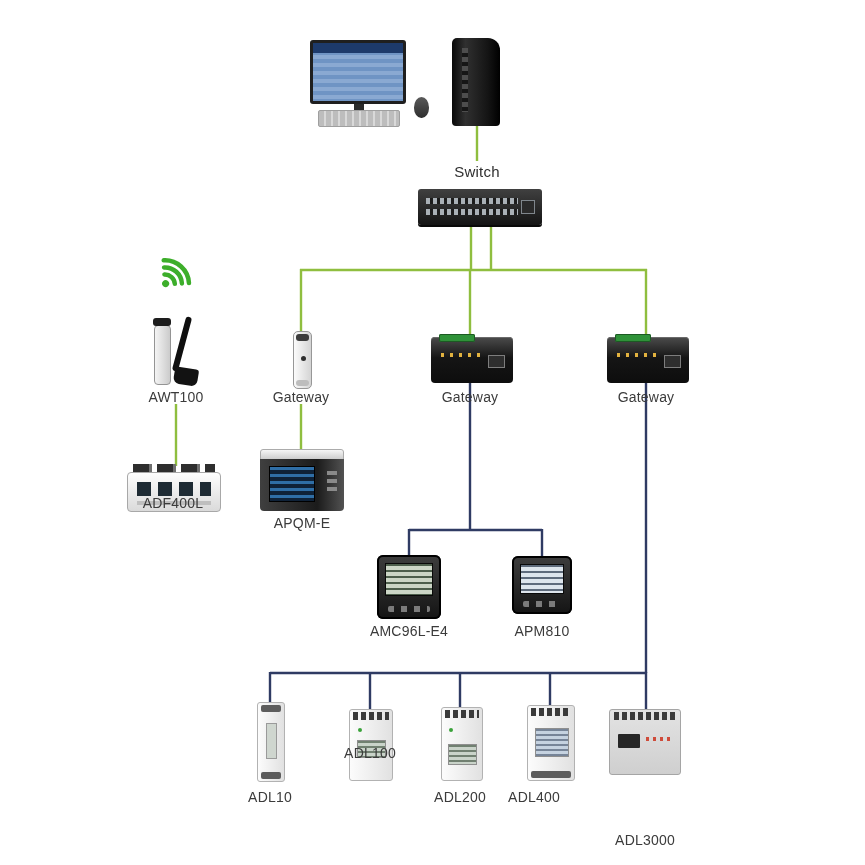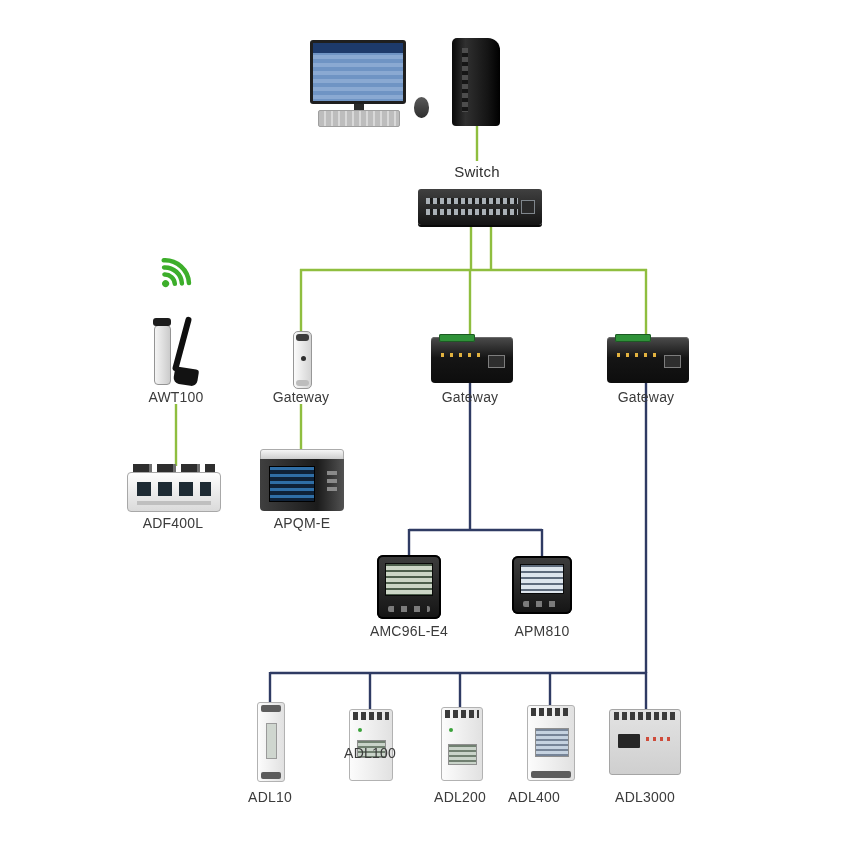--- a/index.html
+++ b/index.html
@@ -224,23 +224,23 @@
     <div class="adl-strip" style="left:4px;right:4px"></div>
     <div class="adl3000-display"></div>
     <div class="adl3000-leds"></div>
   </div>
 
   <div class="label big" style="left:477px;top:163px">Switch</div>
   <div class="label" style="left:176px;top:389px">AWT100</div>
   <div class="label" style="left:301px;top:389px">Gateway</div>
   <div class="label" style="left:470px;top:389px">Gateway</div>
   <div class="label" style="left:646px;top:389px">Gateway</div>
-  <div class="label" style="left:173px;top:515px">ADF400L</div>
+  <div class="label" style="left:173px;top:495px">ADF400L</div>
   <div class="label" style="left:302px;top:515px">APQM-E</div>
   <div class="label" style="left:409px;top:623px">AMC96L-E4</div>
   <div class="label" style="left:542px;top:623px">APM810</div>
   <div class="label" style="left:270px;top:789px">ADL10</div>
   <div class="label" style="left:370px;top:745px">ADL100</div>
   <div class="label" style="left:460px;top:789px">ADL200</div>
   <div class="label" style="left:534px;top:789px">ADL400</div>
-  <div class="label" style="left:645px;top:789px">ADL3000</div>
+  <div class="label" style="left:645px;top:832px">ADL3000</div>
 
 </div>
 
 </body></html>

